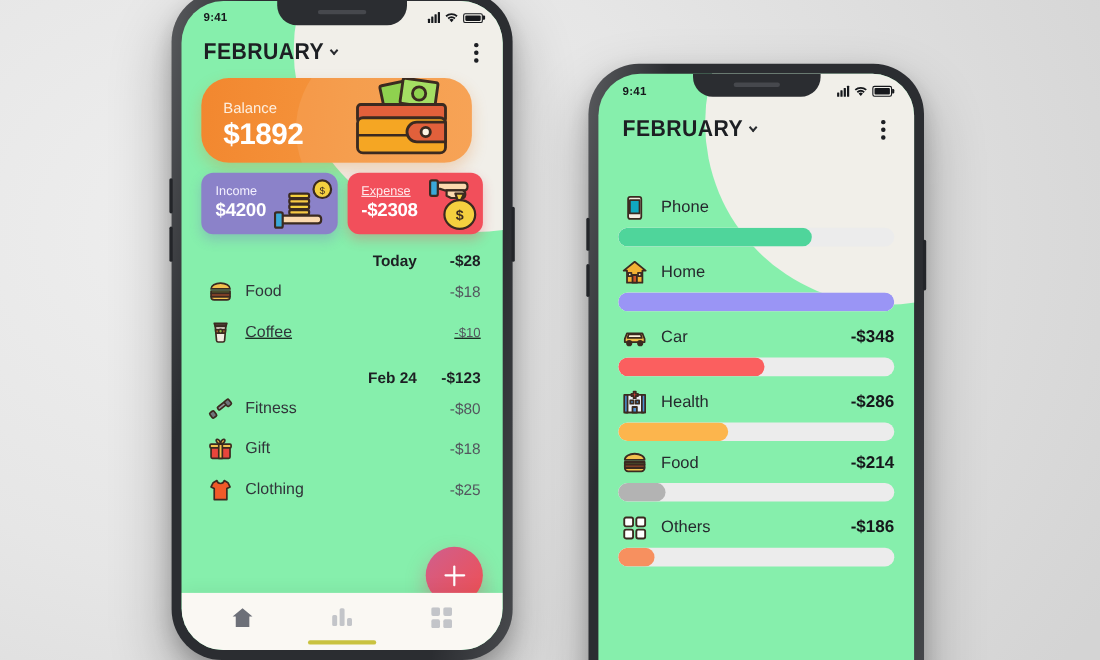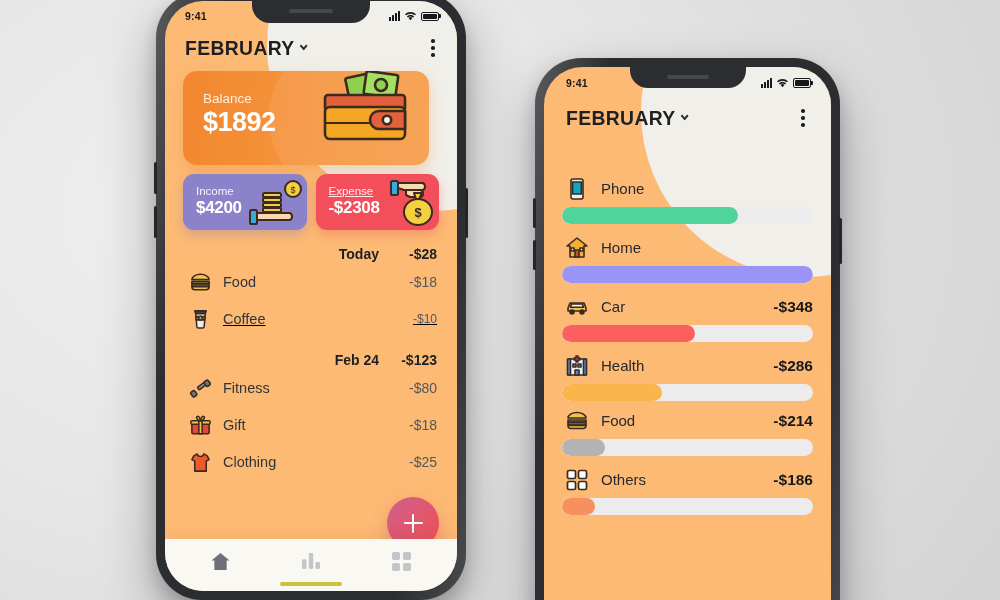--- a/index.html
+++ b/index.html
@@ -20,21 +20,21 @@
     border-radius: 46px;
     box-shadow: 0 26px 55px rgba(0,0,0,.30), 0 8px 18px rgba(0,0,0,.18);
   }
   .phone .bezel-hl {
     position:absolute; inset:0; border-radius:46px; pointer-events:none;
     background: linear-gradient(100deg, rgba(255,255,255,.22) 0%, rgba(255,255,255,0) 18%,
                 rgba(255,255,255,0) 82%, rgba(255,255,255,.14) 100%);
   }
   .screen {
     position: absolute; inset: 9px; border-radius: 38px;
-    background: #fdba74; overflow: hidden;
+    background: #86efac; overflow: hidden;
   }
   .screen .bg-blob {
     position:absolute; width: 330px; height: 330px; border-radius: 50%;
     background: #f1efe9; top: -120px; right: -140px;
   }
   .notch {
     position: absolute; top: 0; left: 50%; transform: translateX(-50%);
     background: #2b2d31; border-bottom-left-radius: 18px; border-bottom-right-radius: 18px;
     z-index: 6;
   }
@@ -322,21 +322,21 @@
           <span>FEBRUARY</span>
           <span class="chev" style="width:6px;height:6px;margin-bottom:4px;"></span>
         </div>
         <div class="kebab" style="gap:3.4px;padding:4px;">
           <i style="width:3.6px;height:3.6px;"></i>
             <i style="width:3.6px;height:3.6px;"></i>
             <i style="width:3.6px;height:3.6px;"></i>
         </div>
       </div>
 
-      <div class="balance-card" style="margin:10px 28px 0 18px; height:94px;">
+      <div class="balance-card" style="margin:10px 28px 0 18px; height:77px;border-radius:25px;">
         <div class="sheen"></div>
         <div style="position:absolute; left:20px; top:20px;">
           <div class="bal-label" style="font-size:13.5px;">Balance</div>
           <div class="bal-value" style="font-size:27px; margin-top:1px;">$1892</div>
         </div>
 
         <svg class="wallet" width="112" height="84" viewBox="0 0 112 84" style="right:10px; top:-2px;">
           <g stroke="#3b2a20" stroke-width="2.6" stroke-linejoin="round">
             <rect x="40" y="6" width="30" height="22" rx="2" fill="#8fd14f" transform="rotate(-12 55 17)"></rect>
             <rect x="58" y="4" width="32" height="23" rx="2" fill="#a4de63" transform="rotate(8 74 15)"></rect>

